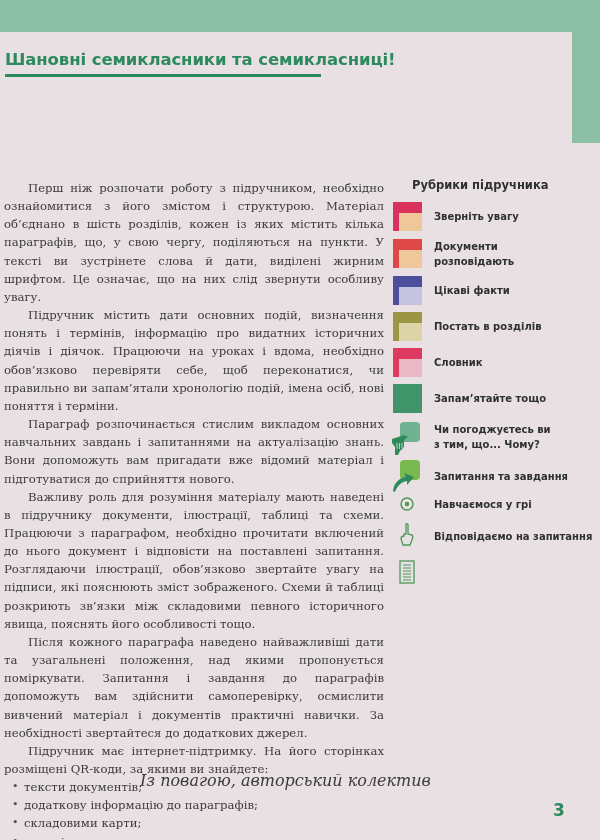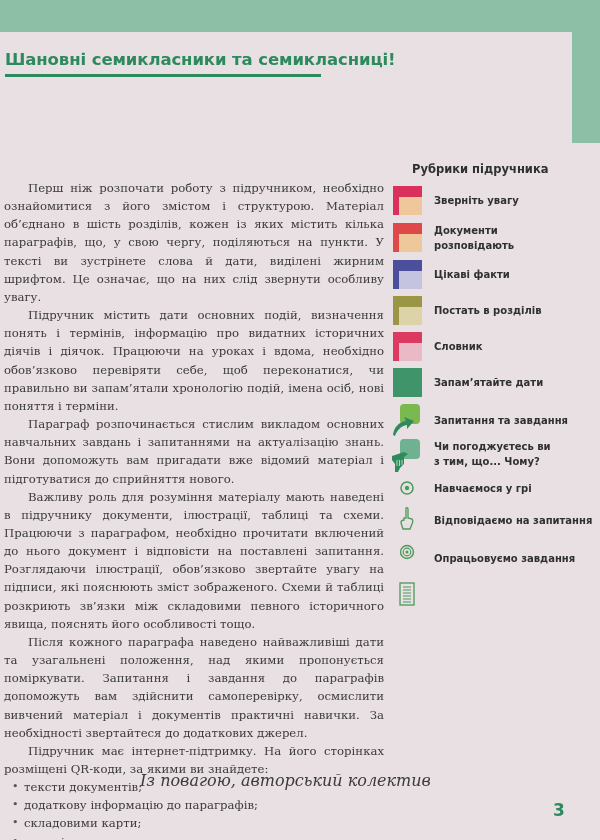--- a/index.html
+++ b/index.html
@@ -40,21 +40,21 @@
     .signature {
       position: absolute; left: 140px; top: 725px; width: 232px; text-align: right;
       font-style: italic; font-size: 16px; white-space: nowrap; margin-top: 46px;
     }
     .page-number {
       position: absolute; left: 553px; top: 800px;
       font-family: "DejaVu Sans", sans-serif; font-weight: bold;
       font-size: 17px; color: #2d8a5e;
     }
     .legend {
-      position: absolute; left: 388px; top: 162px; width: 210px;
+      position: absolute; left: 388px; top: 178px; width: 210px;
       font-family: "DejaVu Sans", sans-serif;
     }
     .legend-title {
       font-weight: bold; font-size: 11.5px; color: #2f3030;
       margin-left: 24px; margin-bottom: 10px; white-space: nowrap;
     }
     .legend-item { position: relative; display: flex; align-items: center; }
     .legend-label {
       font-weight: bold; font-size: 10px; line-height: 15px; color: #2f3030;
       margin-left: 46px;
@@ -138,63 +138,55 @@
     <div class="swatch" style="top:0">
       <div class="top" style="background:#dc3a60"></div>
         <div class="left" style="background:#dc3a60"></div>
         <div class="fill" style="background:#eab9c6"></div>
     </div>
     <span class="legend-label">Словник</span>
   </div>
 
   <div class="legend-item" style="height:29px;margin-bottom:8px;">
     <div class="swatch" style="top:0;background:#3f946a"></div>
-    <span class="legend-label">Запам’ятайте дати</span>
-  </div>
-
-  <div class="legend-item" style="height:30px;margin-bottom:3px;">
-    <svg class="swatch" style="top:-2px;width:32px;height:34px;left:2px" viewBox="0 0 32 34">
-      <rect x="10" y="1" width="20" height="20" rx="4" fill="#7ab850"></rect>
-      <path d="M3 32 C4 24 9 19 16 18 L14 14 L24 18 L17 26 L17 22 C11 23 7 27 5 33 Z" fill="#2f8a5c"></path>
-    </svg>
-    <span class="legend-label">Запитання та завдання</span>
+    <span class="legend-label">Запам’ятайте тощо</span>
   </div>
 
   <div class="legend-item" style="height:32px;margin-bottom:8px;">
     <svg class="swatch" style="top:0;width:32px;height:36px;left:2px" viewBox="0 0 32 36">
       <rect x="10" y="1" width="20" height="20" rx="4" fill="#6fb291"></rect>
       <path d="M2 18 L14 14 L18 16 L14 19 L14 26 L10 30 L8 34 L5 34 L5 26 L2 22 Z" fill="#2f8a5c"></path>
       <path d="M7 22 L7 28 M9.5 22 L9.5 28 M12 22 L12 27" stroke="#e9e0e3" stroke-width="0.8"></path>
     </svg>
     <span class="legend-label" style="width:120px">Чи погоджуєтесь ви з тим, що... Чому?</span>
+  </div>
+
+  <div class="legend-item" style="height:30px;margin-bottom:3px;">
+    <svg class="swatch" style="top:-2px;width:32px;height:34px;left:2px" viewBox="0 0 32 34">
+      <rect x="10" y="1" width="20" height="20" rx="4" fill="#7ab850"></rect>
+      <path d="M3 32 C4 24 9 19 16 18 L14 14 L24 18 L17 26 L17 22 C11 23 7 27 5 33 Z" fill="#2f8a5c"></path>
+    </svg>
+    <span class="legend-label">Запитання та завдання</span>
   </div>
 
   <div class="legend-item" style="height:20px;margin-bottom:6px;">
     <svg class="icon-small" style="top:1px" viewBox="0 0 18 18">
       <circle cx="9" cy="9" r="6" fill="none" stroke="#4a9a5a" stroke-width="1.5"></circle>
       <circle cx="9" cy="9" r="2.2" fill="#4a9a5a"></circle>
     </svg>
     <span class="legend-label">Навчаємося у грі</span>
   </div>
 
   <div class="legend-item" style="height:32px;margin-bottom:6px;">
     <svg class="icon-small" style="top:2px;height:26px" viewBox="0 0 18 26">
       <path d="M8 2 C9 1 10 2 10 3 L10 12 L14 13 C15 14 15 16 14 18 L12 23 L5 23 L3 17 C3 15 4 14 6 14 L6 12 L8 12 Z" fill="none" stroke="#4a9a5a" stroke-width="1.3"></path>
     </svg>
     <span class="legend-label">Відповідаємо на запитання</span>
   </div>
 
-  <div class="legend-item" style="height:32px;margin-bottom:6px;">
-    <svg class="icon-small" style="top:1px" viewBox="0 0 18 18">
-      <circle cx="9" cy="9" r="6.5" fill="none" stroke="#4a9a5a" stroke-width="1.4"></circle>
-      <circle cx="9" cy="9" r="3.8" fill="none" stroke="#4a9a5a" stroke-width="1.2"></circle>
-      <circle cx="9" cy="9" r="1.5" fill="#4a9a5a"></circle>
-    </svg>
-    <span class="legend-label">Опрацьовуємо завдання</span>
-  </div>
 
   <div class="legend-item" style="height:32px;">
     <svg class="icon-small" style="top:2px;height:24px" viewBox="0 0 18 24">
       <rect x="2" y="1" width="14" height="22" fill="none" stroke="#4a9a5a" stroke-width="1.3"></rect>
       <path d="M5 5 H13 M5 8 H13 M5 11 H13 M5 14 H13 M5 17 H13 M5 20 H13" stroke="#4a9a5a" stroke-width="1"></path>
     </svg>
   </div>
 </div>
 
 </body></html>

